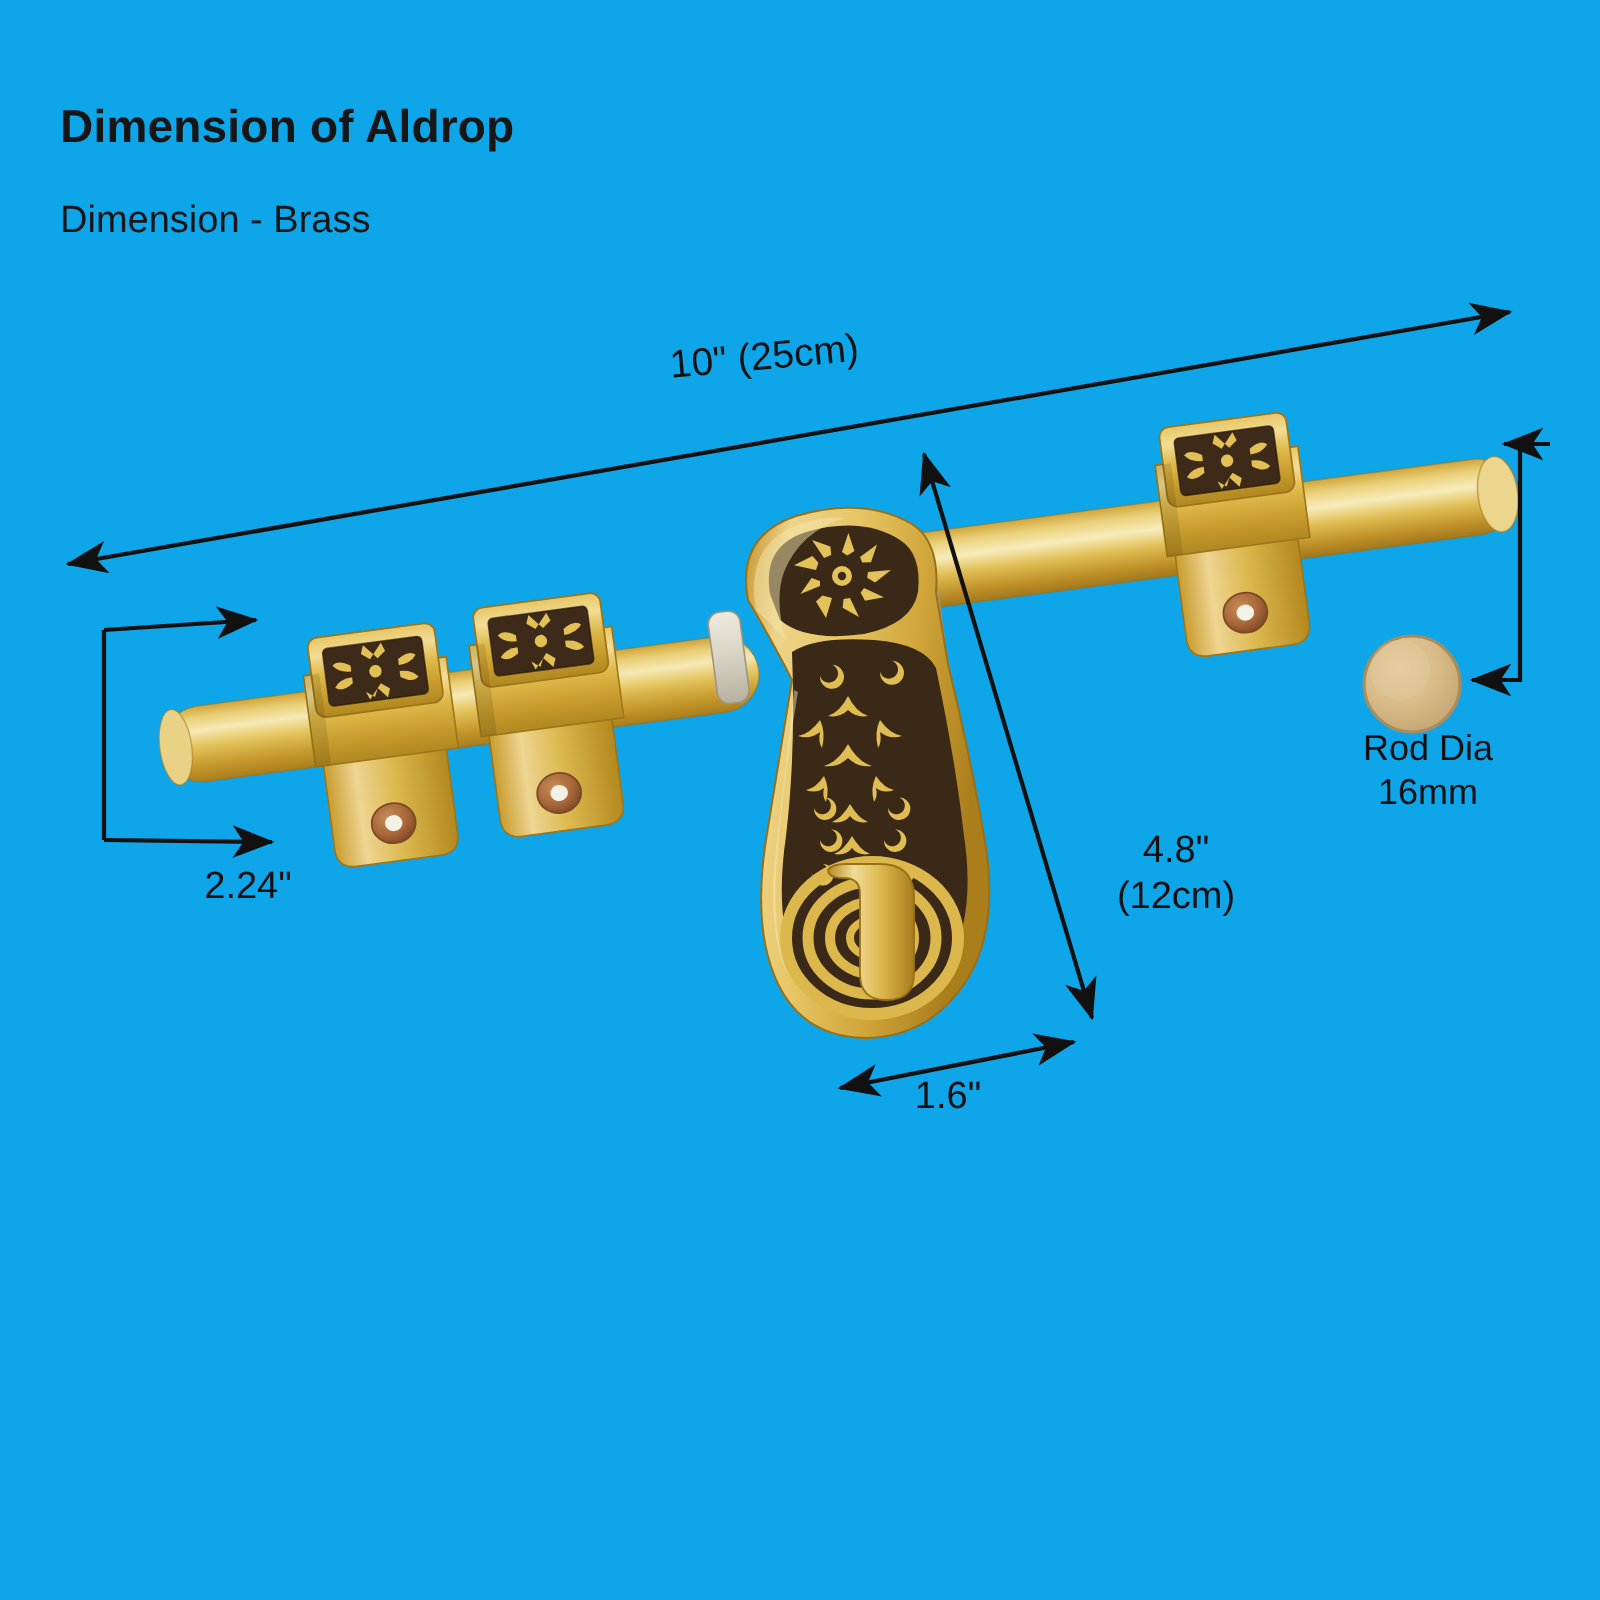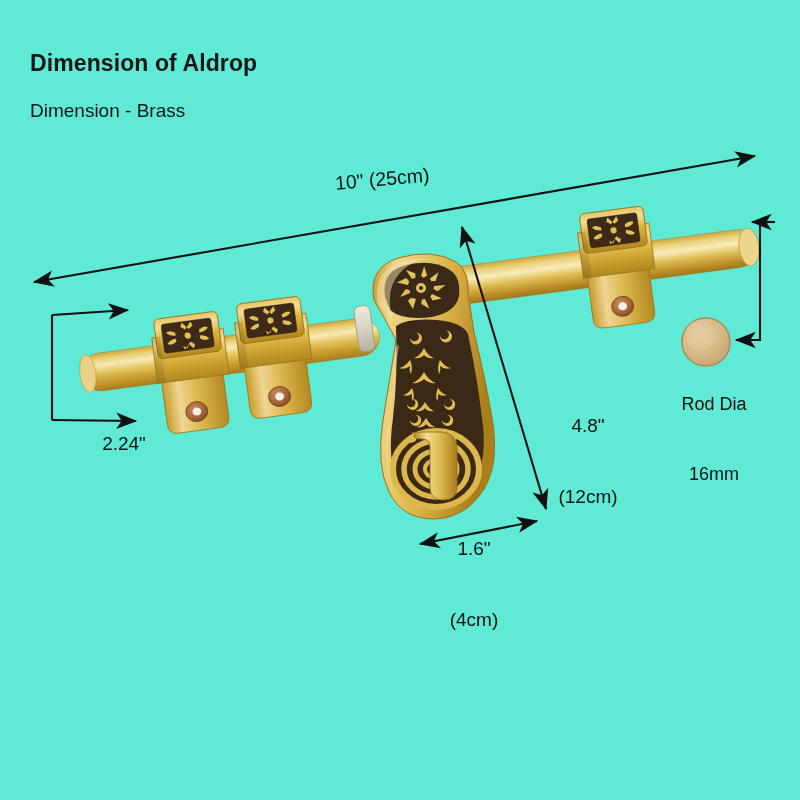--- a/index.html
+++ b/index.html
@@ -15,21 +15,21 @@
     overflow: hidden;
     font-family: "Liberation Sans", sans-serif;
     color: #1a1a1a;
   }
   #stage {
     position: absolute;
     left: 0;
     top: 0;
     width: 800px;
     height: 800px;
-    background: #5eead4;
+    background: #0ea5e9;
   }
   .txt-title {
     position: absolute;
     left: 30px;
     top: 50px;
     font-size: 23px;
     font-weight: 600;
     letter-spacing: 0.1px;
     color: #161616;
     white-space: nowrap;
@@ -73,27 +73,27 @@
     text-align: center;
   }
   #label-width {
     left: 412px;
     top: 537px;
     width: 124px;
     text-align: center;
   }
   #label-roddia {
     left: 661px;
-    top: 394px;
+    top: 364px;
     width: 106px;
     text-align: center;
     font-size: 18px;
     font-weight: 500;
   }
-  .dim-label .l2 { display: block; margin-top: 48px; }
+  .dim-label .l2 { display: block; }
   svg.layer {
     position: absolute;
     left: 0;
     top: 0;
     width: 800px;
     height: 800px;
     overflow: visible;
   }
   #art-layer { z-index: 2; }
   #dim-layer { z-index: 4; }
@@ -395,21 +395,20 @@
     <span>2.24"</span>
   </div>
 
   <div class="dim-label" id="label-height">
     <span>4.8"</span>
     <span class="l2">(12cm)</span>
   </div>
 
   <div class="dim-label" id="label-width">
     <span>1.6"</span>
-    <span class="l2">(4cm)</span>
   </div>
 
   <div class="dim-label" id="label-roddia">
     <span>Rod Dia</span>
     <span class="l2">16mm</span>
   </div>
 
 </div>
 
 </body></html>

